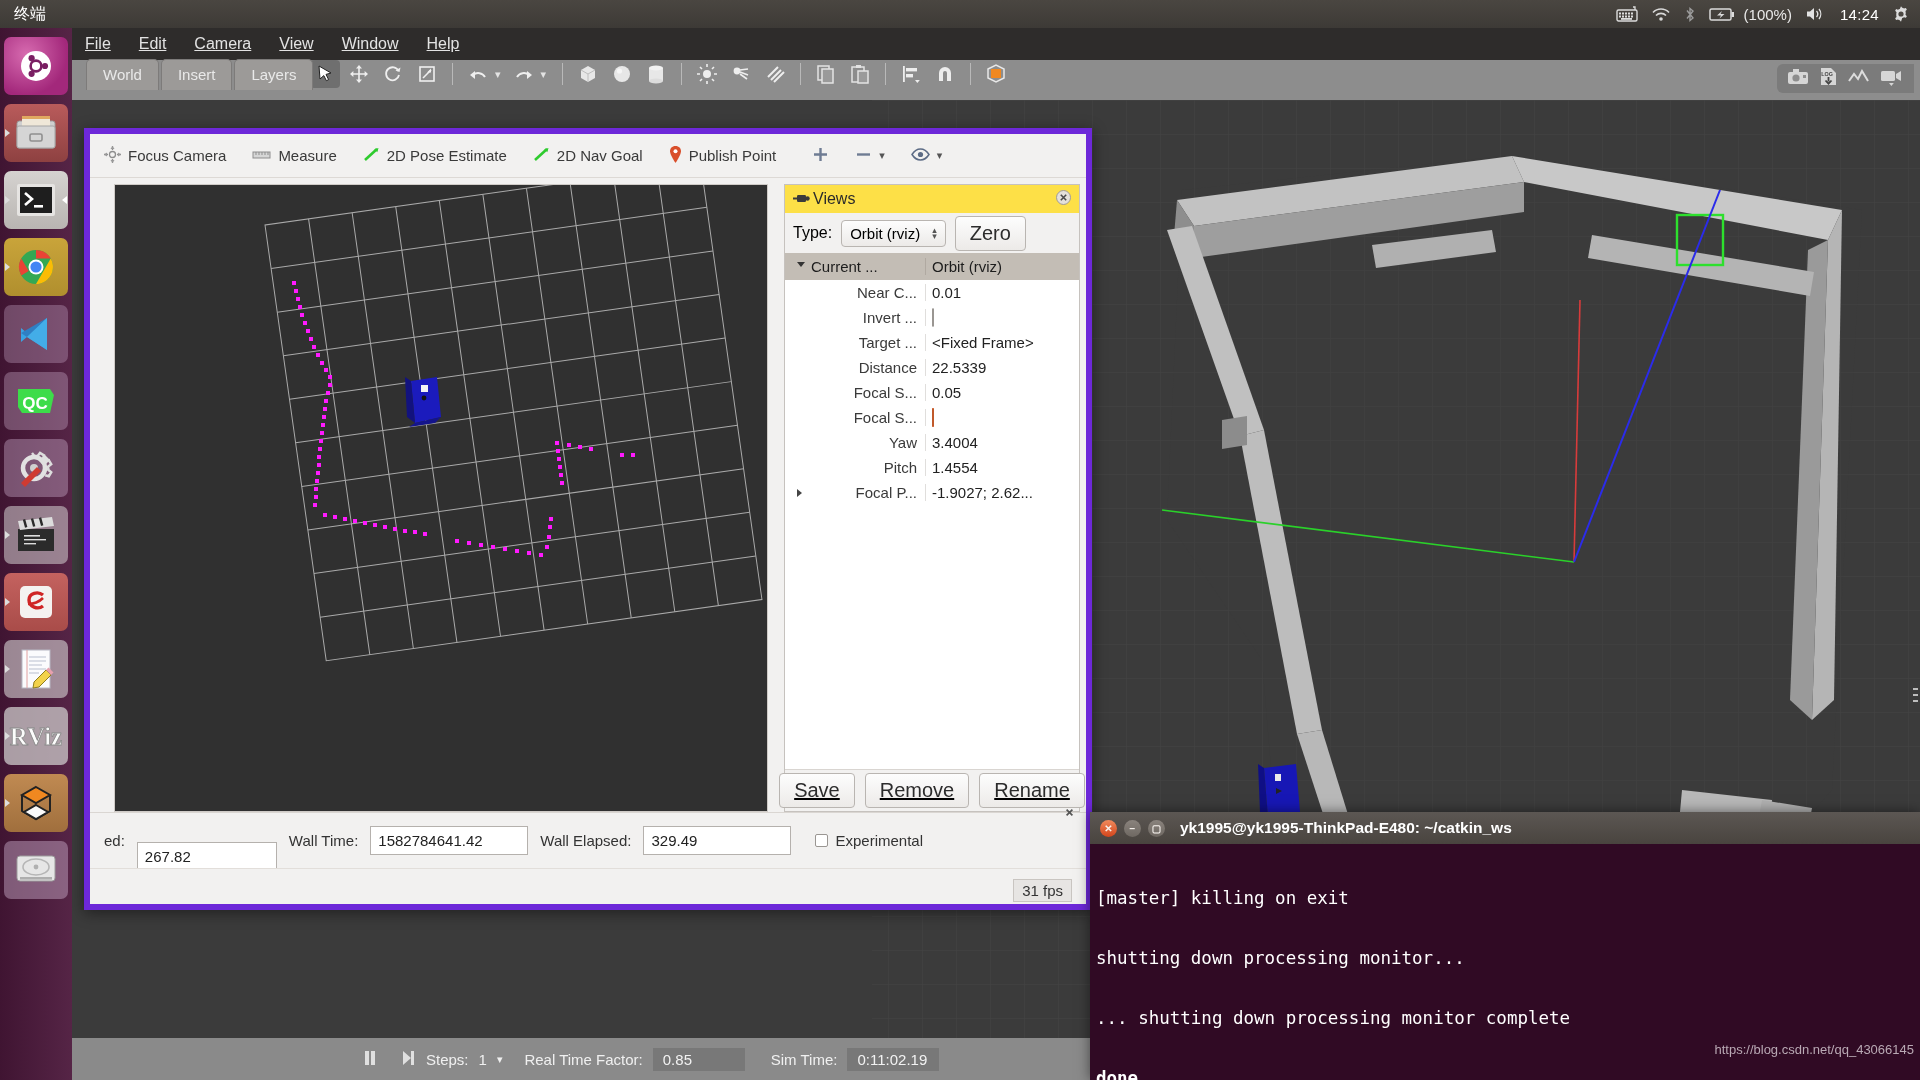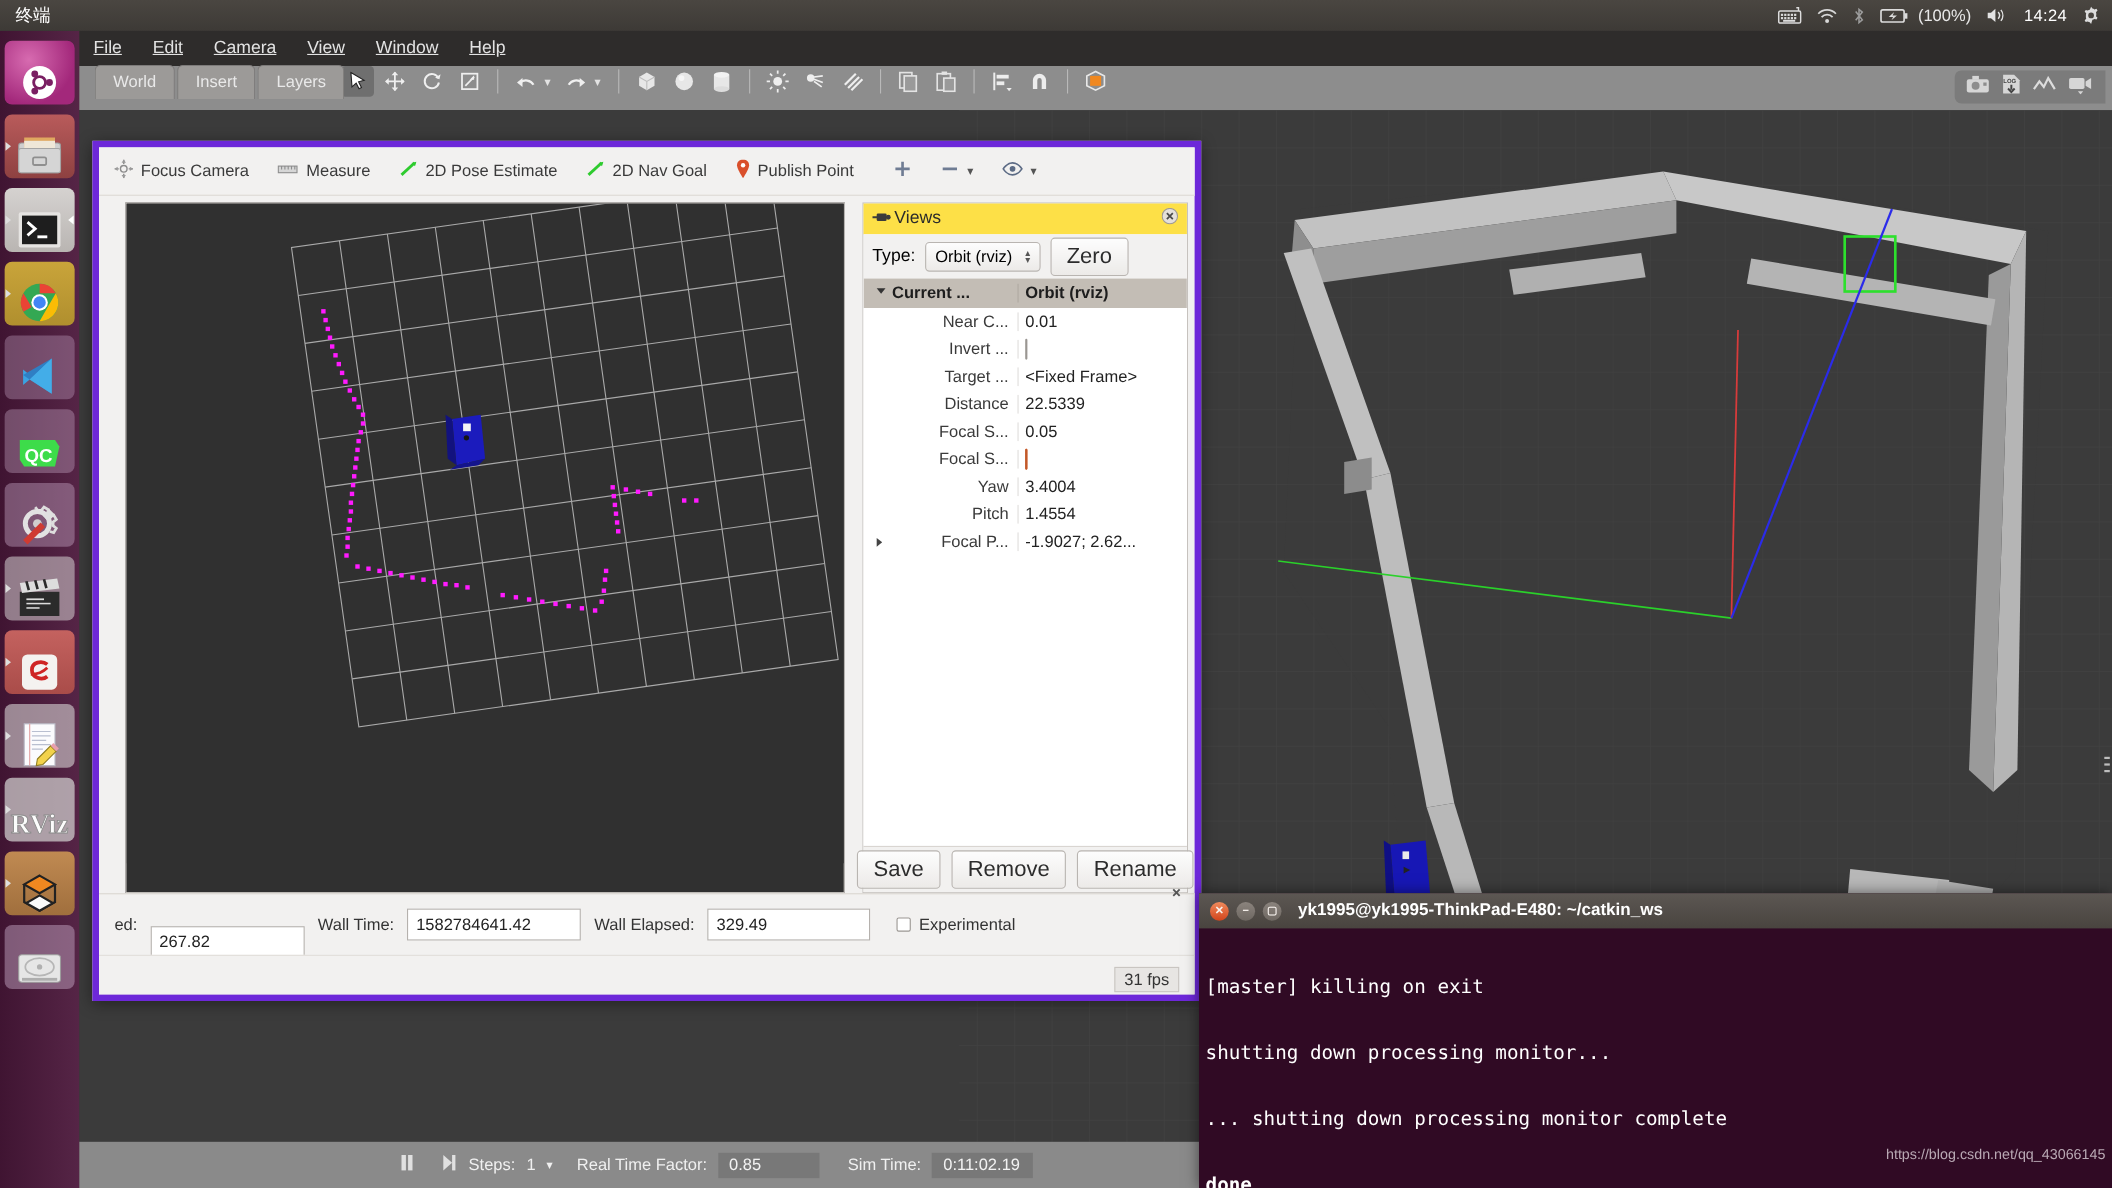--- a/index.html
+++ b/index.html
@@ -33,21 +33,21 @@
   .launcher-item{
     position:relative; width:64px; height:64px; margin:2px auto 3px auto;
     border-radius:7px; display:flex; align-items:center; justify-content:center;
     overflow:hidden;
   }
   .li-arrow-l{ position:absolute; left:1px; top:50%; margin-top:-4px; width:0;height:0;
     border-top:4px solid transparent;border-bottom:4px solid transparent;border-left:5px solid #ddd; z-index:3;}
   .li-arrow-r{ position:absolute; right:1px; top:50%; margin-top:-4px; width:0;height:0;
     border-top:4px solid transparent;border-bottom:4px solid transparent;border-right:5px solid #fff; z-index:3;}
 
-  .ico{ width:78px;height:58px;border-radius:7px; display:flex;align-items:flex-end;justify-content:center;}
+  .ico{ width:78px;height:58px;border-radius:7px; display:flex;align-items:center;justify-content:center;}
   .ico-ubuntu{ background:radial-gradient(circle at 35% 30%, #d76bb0, #a3287b 70%); }
   .ico-files{ background:linear-gradient(to bottom,#b95b5b,#8e4141); }
   .ico-term{ background:linear-gradient(to bottom,#d5d2d0,#b9b5b2); }
   .ico-chrome{ background:linear-gradient(to bottom,#c9a43a,#b08f2e); }
   .ico-code{ background:rgba(200,170,200,.35); }
   .ico-qc{ background:rgba(210,180,210,.35); }
   .ico-tools{ background:rgba(205,175,205,.4); }
   .ico-clap{ background:rgba(214,210,210,.55); }
   .ico-e{ background:linear-gradient(to bottom,#c4625f,#a94c49); }
   .ico-doc{ background:rgba(215,212,212,.6); }
@@ -126,31 +126,31 @@
     border-radius:4px; padding:4px 8px; font-size:15px; display:flex;align-items:center;gap:12px;
   }
   .btn{
     background:linear-gradient(to bottom,#fdfdfd,#eceae8); border:1px solid #b9b5b1;
     border-radius:4px; padding:5px 14px; font-size:20px; color:#2c2c2c;
   }
   #views-table{ flex:1; background:#fff; font-size:15px; overflow:hidden;}
   .vrow{ display:flex; height:25px; align-items:center; }
   .vrow .vkey{ width:140px; display:flex;align-items:center; color:#3a3a3a; padding-left:6px;}
   .vrow .vval{ flex:1; color:#222; padding-left:6px; border-left:1px solid #e0dedc;}
-  .vrow.header{ background:#c3bdb5; font-weight:bold; height:27px;}
+  .vrow.header{ background:#c3bdb5; font-weight:normal; height:27px;}
   .vrow.header .vkey{ color:#1d1d1d;}
   .vrow.header .vval{ color:#1d1d1d; border-left:1px solid #b0a9a1;}
   .vkey .lbl{ margin-left:auto; padding-right:8px;}
   .vrow.header .vkey .lbl{ margin-left:6px; }
   .tri{ width:0;height:0;border-left:5px solid #444;border-top:4px solid transparent;border-bottom:4px solid transparent; margin-left:6px;}
   .tri.down{ border-left:4px solid transparent;border-right:4px solid transparent;border-top:5px solid #333;}
   .cbox{ width:13px;height:13px;border:1px solid #9a9692;background:#fff;border-radius:2px;}
   .cbox.on{ background:#e8703a; border-color:#c0592b; position:relative;}
   .cbox.on:after{ content:"✔"; position:absolute; left:1px; top:-3px; font-size:12px;color:#fff;}
-  #views-btns{ height:42px; display:flex;align-items:center;justify-content:center;gap:10px;background:#f2f1f0;border-top:1px solid #d9d5d1;}
+  #views-btns{ height:42px; display:flex;align-items:center;justify-content:center;gap:10px;background:#f2f1f0;border-top:1px solid #d9d5d1;text-decoration:underline;}
   #rviz-status{
     height:56px; background:#f2f1f0; border-top:1px solid #dad6d2;
     display:flex; align-items:center; gap:12px; padding-left:14px; font-size:15px; color:#333;
     position:relative;
   }
   .inp{ background:#fff; border:1px solid #b5b1ad; padding:5px 7px; font-size:15px; color:#222;}
   #rviz-fps{ position:absolute; right:14px; bottom:2px; font-size:15px;color:#333;
      background:#e7e5e3; border:1px solid #c9c5c1; padding:2px 8px;}
   #rviz-fpsbar{ height:36px; background:#f2f1f0; border-top:1px solid #e2dedA; position:relative;}
 

